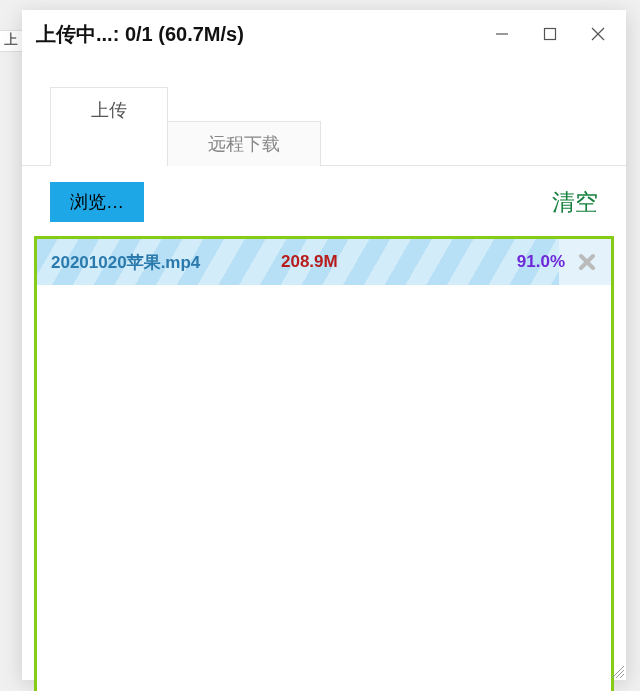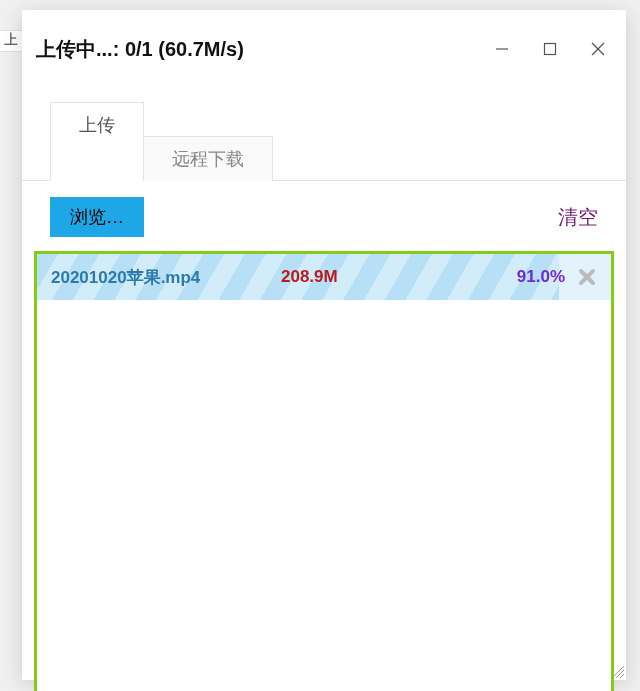--- a/index.html
+++ b/index.html
@@ -21,21 +21,20 @@
       width: 604px;
       height: 670px;
       background: #ffffff;
       box-shadow: 0 4px 20px rgba(0,0,0,0.15);
     }
     .titlebar {
       height: 48px;
       display: flex;
       align-items: center;
       padding: 0 14px;
-      margin-top: 15px;
     }
     .titlebar-title {
       font-size: 20px;
       font-weight: bold;
       color: #111;
       flex: 1;
     }
     .win-controls {
       display: flex;
       gap: 20px;
@@ -57,21 +56,21 @@
       fill: none;
       stroke-width: 1.2;
     }
     .tabs {
       display: flex;
       margin-top: 28px;
       padding-left: 28px;
       border-bottom: 1px solid #e4e4e4;
     }
     .tab {
-      padding: 10px 28px;
+      padding: 10px 40px;
       font-size: 18px;
       color: #888;
       border: 1px solid transparent;
       border-bottom: none;
       cursor: pointer;
       position: relative;
       top: 1px;
       background: #fafafa;
     }
     .tab.active {
@@ -93,22 +92,22 @@
       background: #1ea7e6;
       color: #000000;
       border: none;
       padding: 8px 20px;
       font-size: 18px;
       cursor: pointer;
       font-family: inherit;
     }
     .clear-link {
       margin-left: auto;
-      color: #701a75;
-      font-size: 20px;
+      color: #15803d;
+      font-size: 23px;
       cursor: pointer;
     }
     .list-area {
       margin: 0 12px 20px;
       border: 3px solid #84cc16;
       height: 470px;
       position: relative;
       background: #fff;
     }
     .upload-row {

